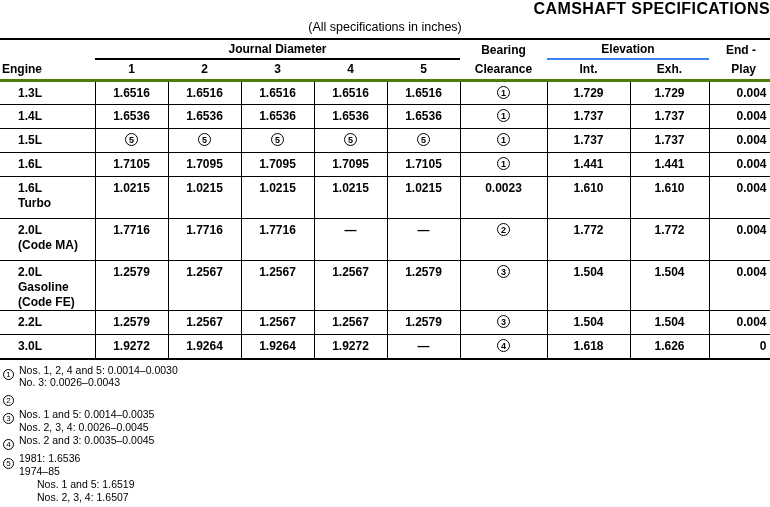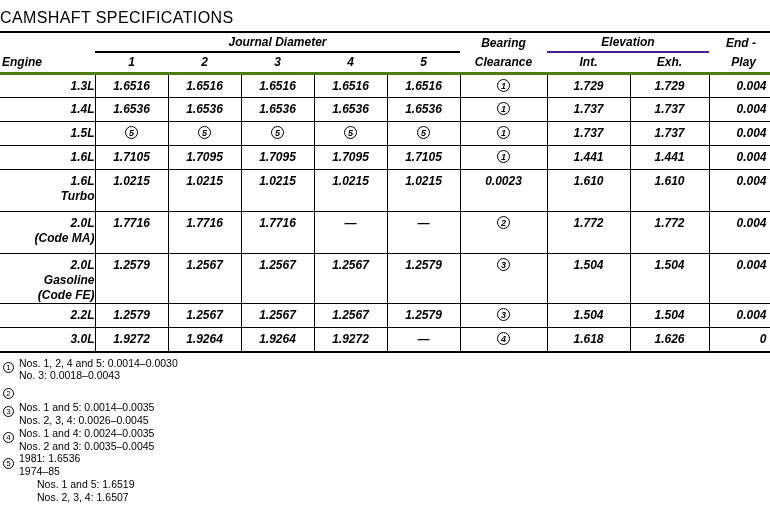--- a/index.html
+++ b/index.html
@@ -7,67 +7,66 @@
   .page {
     position: relative;
     width: 770px;
     height: 507px;
     background: #ffffff;
     color: #000000;
     font-family: "Liberation Sans", "DejaVu Sans", sans-serif;
     overflow: hidden;
   }
   .title {
-    text-align: left;
+    text-align: right;
     font-size: 16px;
-    font-weight: normal;
+    font-weight: bold;
     letter-spacing: 0.4px;
-    padding-top: 9px;
+    padding-top: 0;
   }
   .subtitle {
     text-align: center;
     font-size: 12.5px;
     font-weight: normal;
     margin-top: 2px;
   }
   .top-rule {
     border-top: 2.5px solid #000;
     margin-top: 4px;
   }
   table.spec-table {
     width: 770px;
     border-collapse: collapse;
     table-layout: fixed;
-    font-style: italic;
   }
   thead th {
     font-size: 12px;
     font-weight: bold;
     vertical-align: bottom;
     padding: 2px 0 2px;
   }
   th.h-group-journal { border-bottom: 2px solid #000; }
-  th.h-group-elev { border-bottom: 2px solid #4c1d95; }
+  th.h-group-elev { border-bottom: 2px solid #3b82f6; }
   thead tr.sub th { border-bottom: 3px solid #4d7c0f; padding-bottom: 3px; }
   th.left { text-align: left; padding-left: 2px; }
   th.right { text-align: right; padding-right: 14px; }
   tbody td {
     border-top: 1.5px solid #000;
     font-size: 12px;
     font-weight: bold;
     vertical-align: top;
     padding-top: 4px;
     line-height: 15px;
     height: 24px;
   }
   tbody tr.tall td { height: 42px; }
   tbody td + td { border-left: 1.5px solid #000; }
   tbody td:last-child { border-right: 1.5px solid #000; }
   tbody tr:last-child td { border-bottom: 2px solid #000; }
-  td.col-engine { text-align: right; padding-left: 18px; white-space: pre-line; }
+  td.col-engine { text-align: left; padding-left: 18px; white-space: pre-line; }
   td.col-num { text-align: center; }
   td.col-endplay { text-align: right; padding-right: 3px; }
   .circ {
     display: inline-block;
     width: 13px; height: 13px;
     line-height: 12px;
     border: 1px solid #000;
     border-radius: 50%;
     font-size: 9px;
     font-weight: bold;
@@ -86,20 +85,21 @@
     font-size: 8px; font-weight: normal;
   }
   .fn-lines { font-size: 10.5px; line-height: 12.9px; }
 </style>
 </head>
 <body>
 
 <div class="page">
 
   <div class="title">CAMSHAFT SPECIFICATIONS</div>
+  <div class="subtitle">(All specifications in inches)</div>
   <div class="top-rule"></div>
 
   <table class="spec-table">
     <colgroup>
       <col style="width:95px">
       <col style="width:73px">
         <col style="width:73px">
         <col style="width:73px">
         <col style="width:73px">
         <col style="width:73px">
@@ -242,37 +242,36 @@
           <td class="col-endplay">0</td>
         </tr>
       </tbody>
   </table>
 
   <div class="footnotes">
       <div class="fn">
         <span class="fn-marker"><span class="circ">1</span></span>
         <div class="fn-lines">
           <div style="margin-left: 0px;">Nos. 1, 2, 4 and 5: 0.0014–0.0030</div>
-          <div style="margin-left: 0px;">No. 3: 0.0018–0.0043</div>
+          <div style="margin-left: 0px;">No. 3: 0.0026–0.0043</div>
         </div>
       </div>
       <div class="fn">
         <span class="fn-marker"><span class="circ">2</span></span>
       </div>
       <div class="fn">
         <span class="fn-marker"><span class="circ">3</span></span>
         <div class="fn-lines">
           <div style="margin-left: 0px;">Nos. 1 and 5: 0.0014–0.0035</div>
           <div style="margin-left: 0px;">Nos. 2, 3, 4: 0.0026–0.0045</div>
         </div>
       </div>
       <div class="fn">
         <span class="fn-marker"><span class="circ">4</span></span>
         <div class="fn-lines">
-          <div style="margin-left: 0px;">Nos. 1 and 4: 0.0024–0.0035</div>
           <div style="margin-left: 0px;">Nos. 2 and 3: 0.0035–0.0045</div>
         </div>
       </div>
       <div class="fn">
         <span class="fn-marker"><span class="circ">5</span></span>
         <div class="fn-lines">
           <div style="margin-left: 0px;">1981: 1.6536</div>
           <div style="margin-left: 0px;">1974–85</div>
           <div style="margin-left: 18px;">Nos. 1 and 5: 1.6519</div>
           <div style="margin-left: 18px;">Nos. 2, 3, 4: 1.6507</div>

